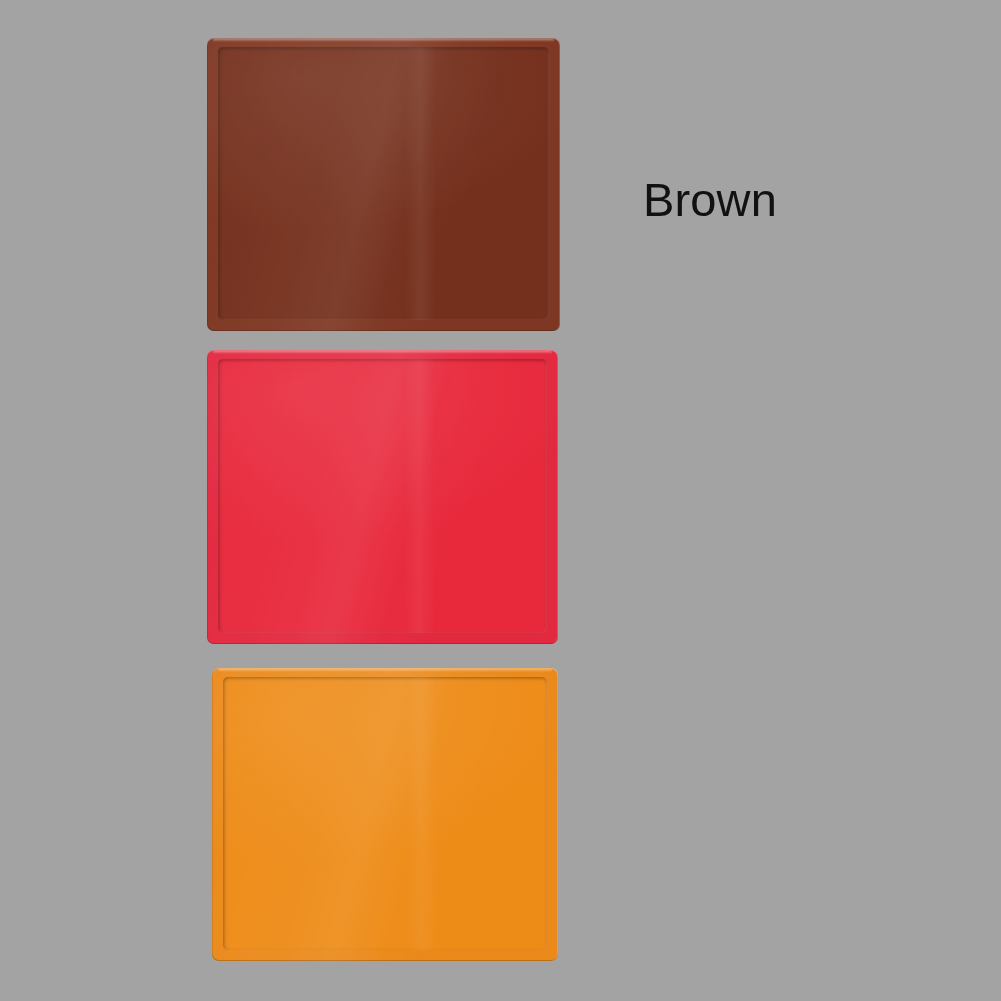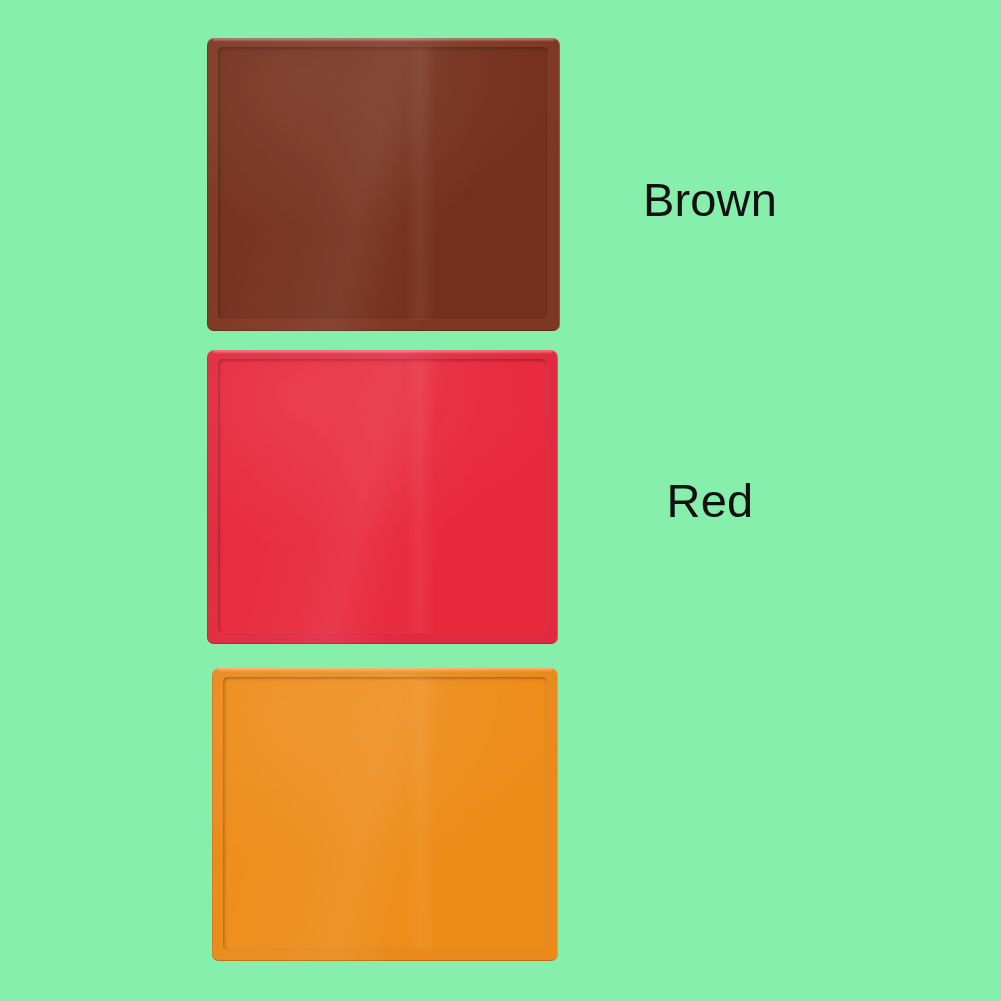--- a/index.html
+++ b/index.html
@@ -106,39 +106,38 @@
     line-height: 1;
     letter-spacing: 0.2px;
     white-space: nowrap;
     transform: translate(-50%, -50%);
     font-family: "Liberation Sans", sans-serif;
   }
 </style>
 </head>
 <body>
 
-<div class="canvas" style="width: 1001px; height: 1001px; background: #86efac;">
+<div class="canvas" style="width: 1001px; height: 1001px; background: #a3a3a3;">
 
   <div class="tray" id="tray-0" style="left: 207px; top: 38px; width: 353px; height: 293px; background: rgb(126, 55, 34);">
     <div class="rim"></div>
     <div class="well" style="background: rgb(117, 48, 29);"></div>
     <div class="streak"></div>
     <div class="sheen"></div>
     <div class="top-gloss"></div>
   </div>
   <div class="label" id="label-0" style="left: 710px; top: 199px; color: rgb(17, 17, 17);">Brown</div>
 
   <div class="tray" id="tray-1" style="left: 207px; top: 350px; width: 351px; height: 294px; background: rgb(227, 41, 64);">
     <div class="rim"></div>
     <div class="well" style="background: rgb(232, 41, 60);"></div>
     <div class="streak"></div>
     <div class="sheen"></div>
     <div class="top-gloss"></div>
   </div>
-  <div class="label" id="label-1" style="left: 710px; top: 500px; color: rgb(17, 17, 17);">Red</div>
 
   <div class="tray" id="tray-2" style="left: 212px; top: 668px; width: 346px; height: 293px; background: rgb(235, 138, 27);">
     <div class="rim"></div>
     <div class="well" style="background: rgb(238, 140, 24);"></div>
     <div class="streak"></div>
     <div class="sheen"></div>
     <div class="top-gloss"></div>
   </div>
 
 </div>

